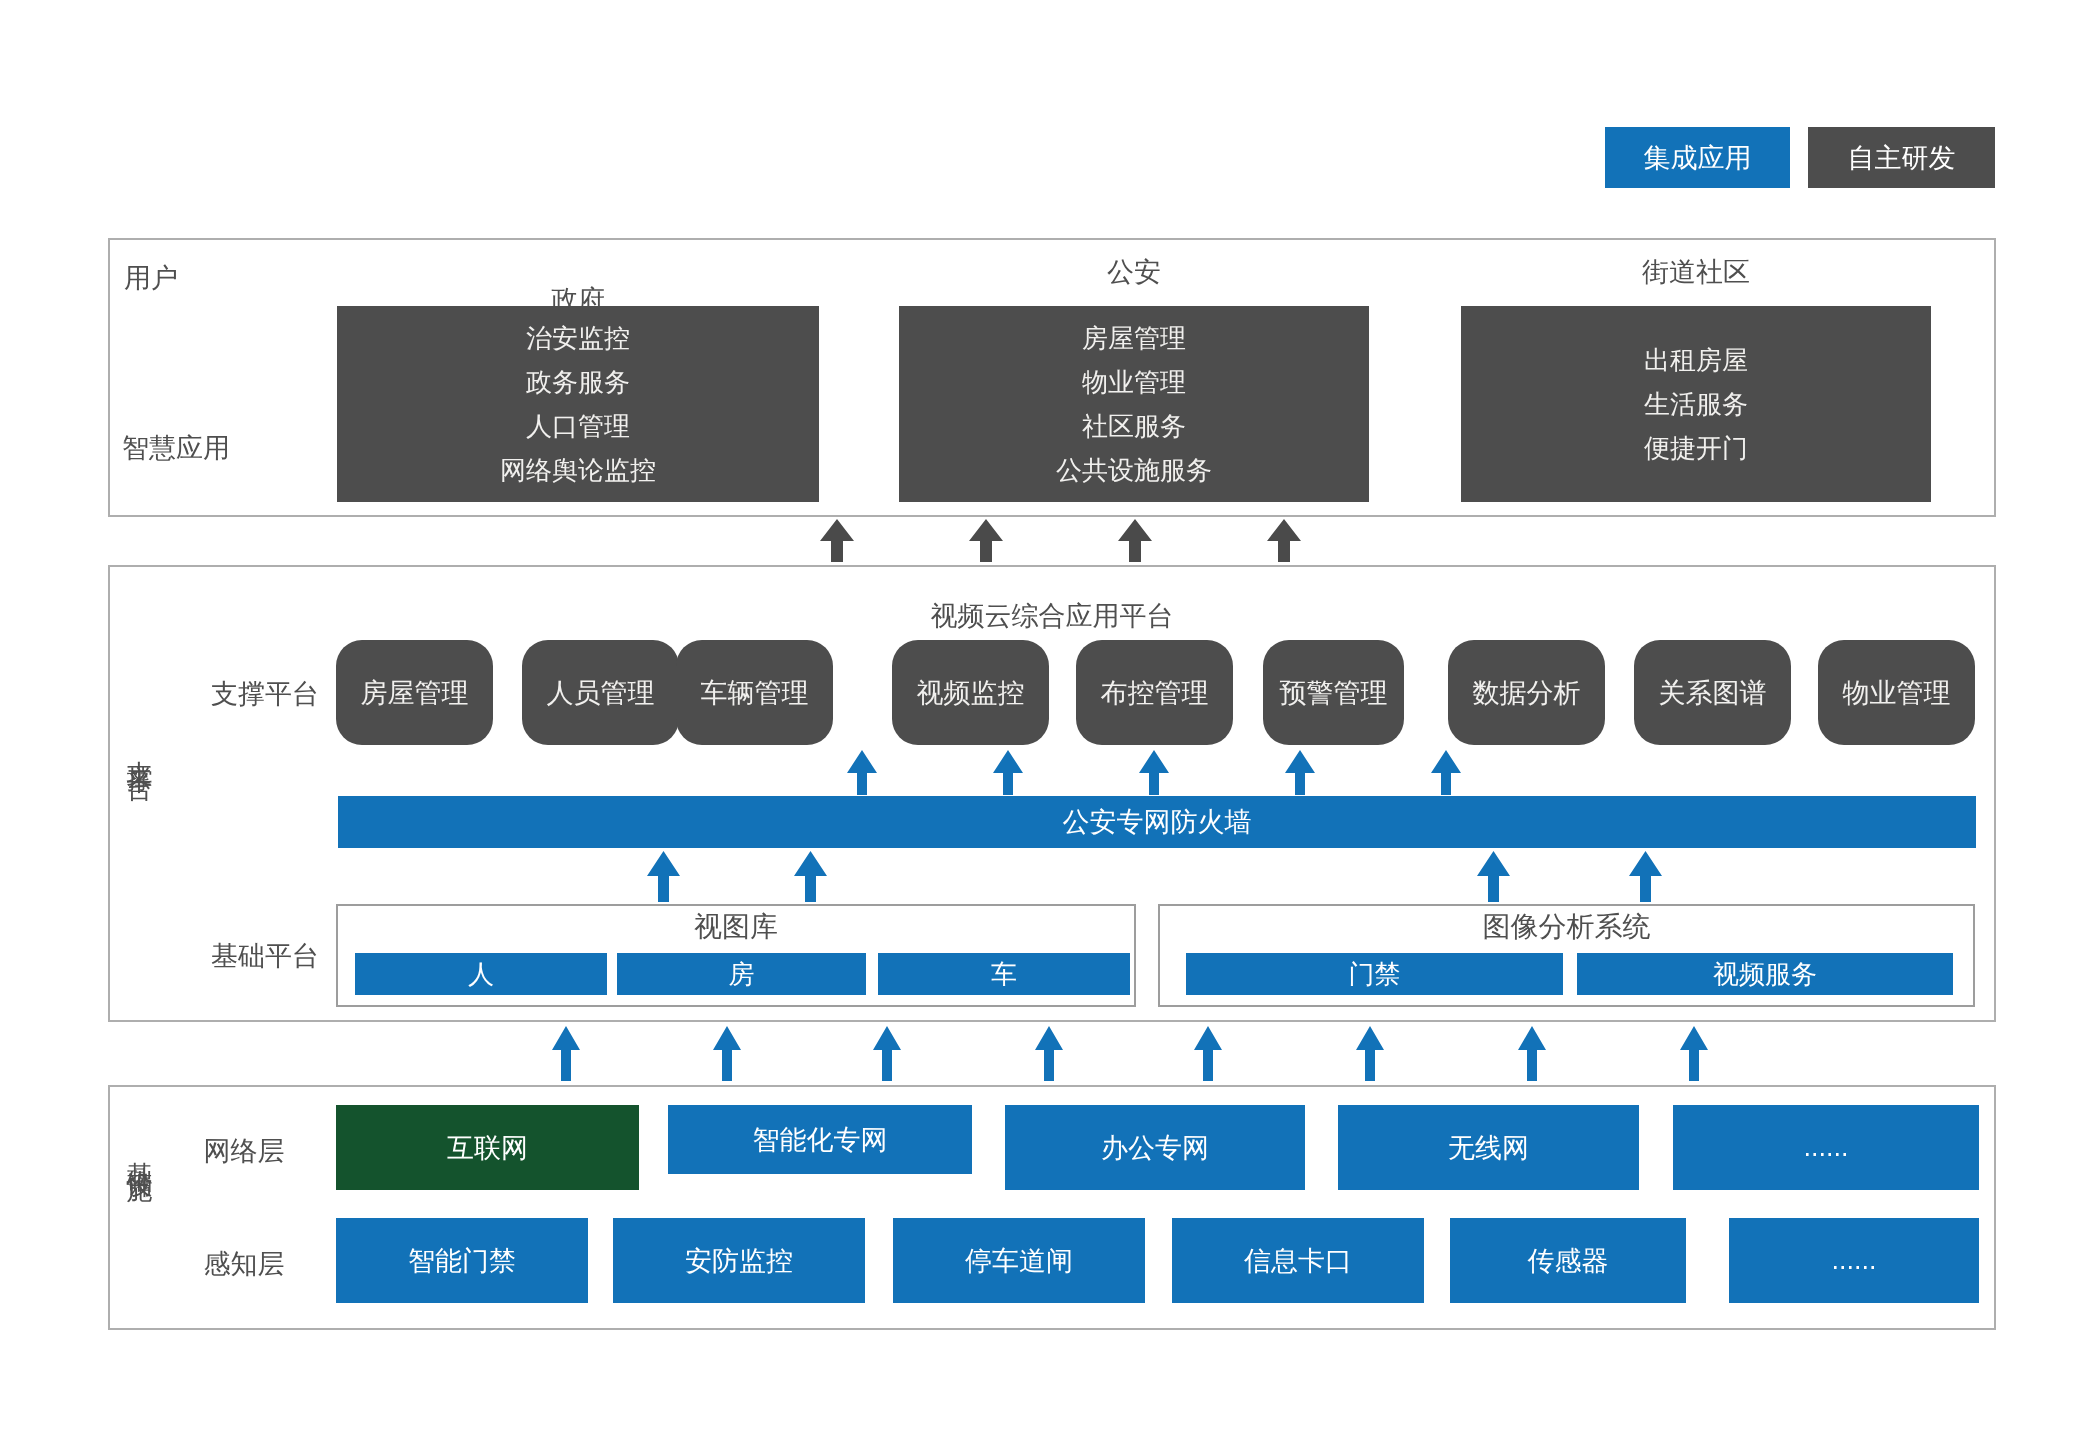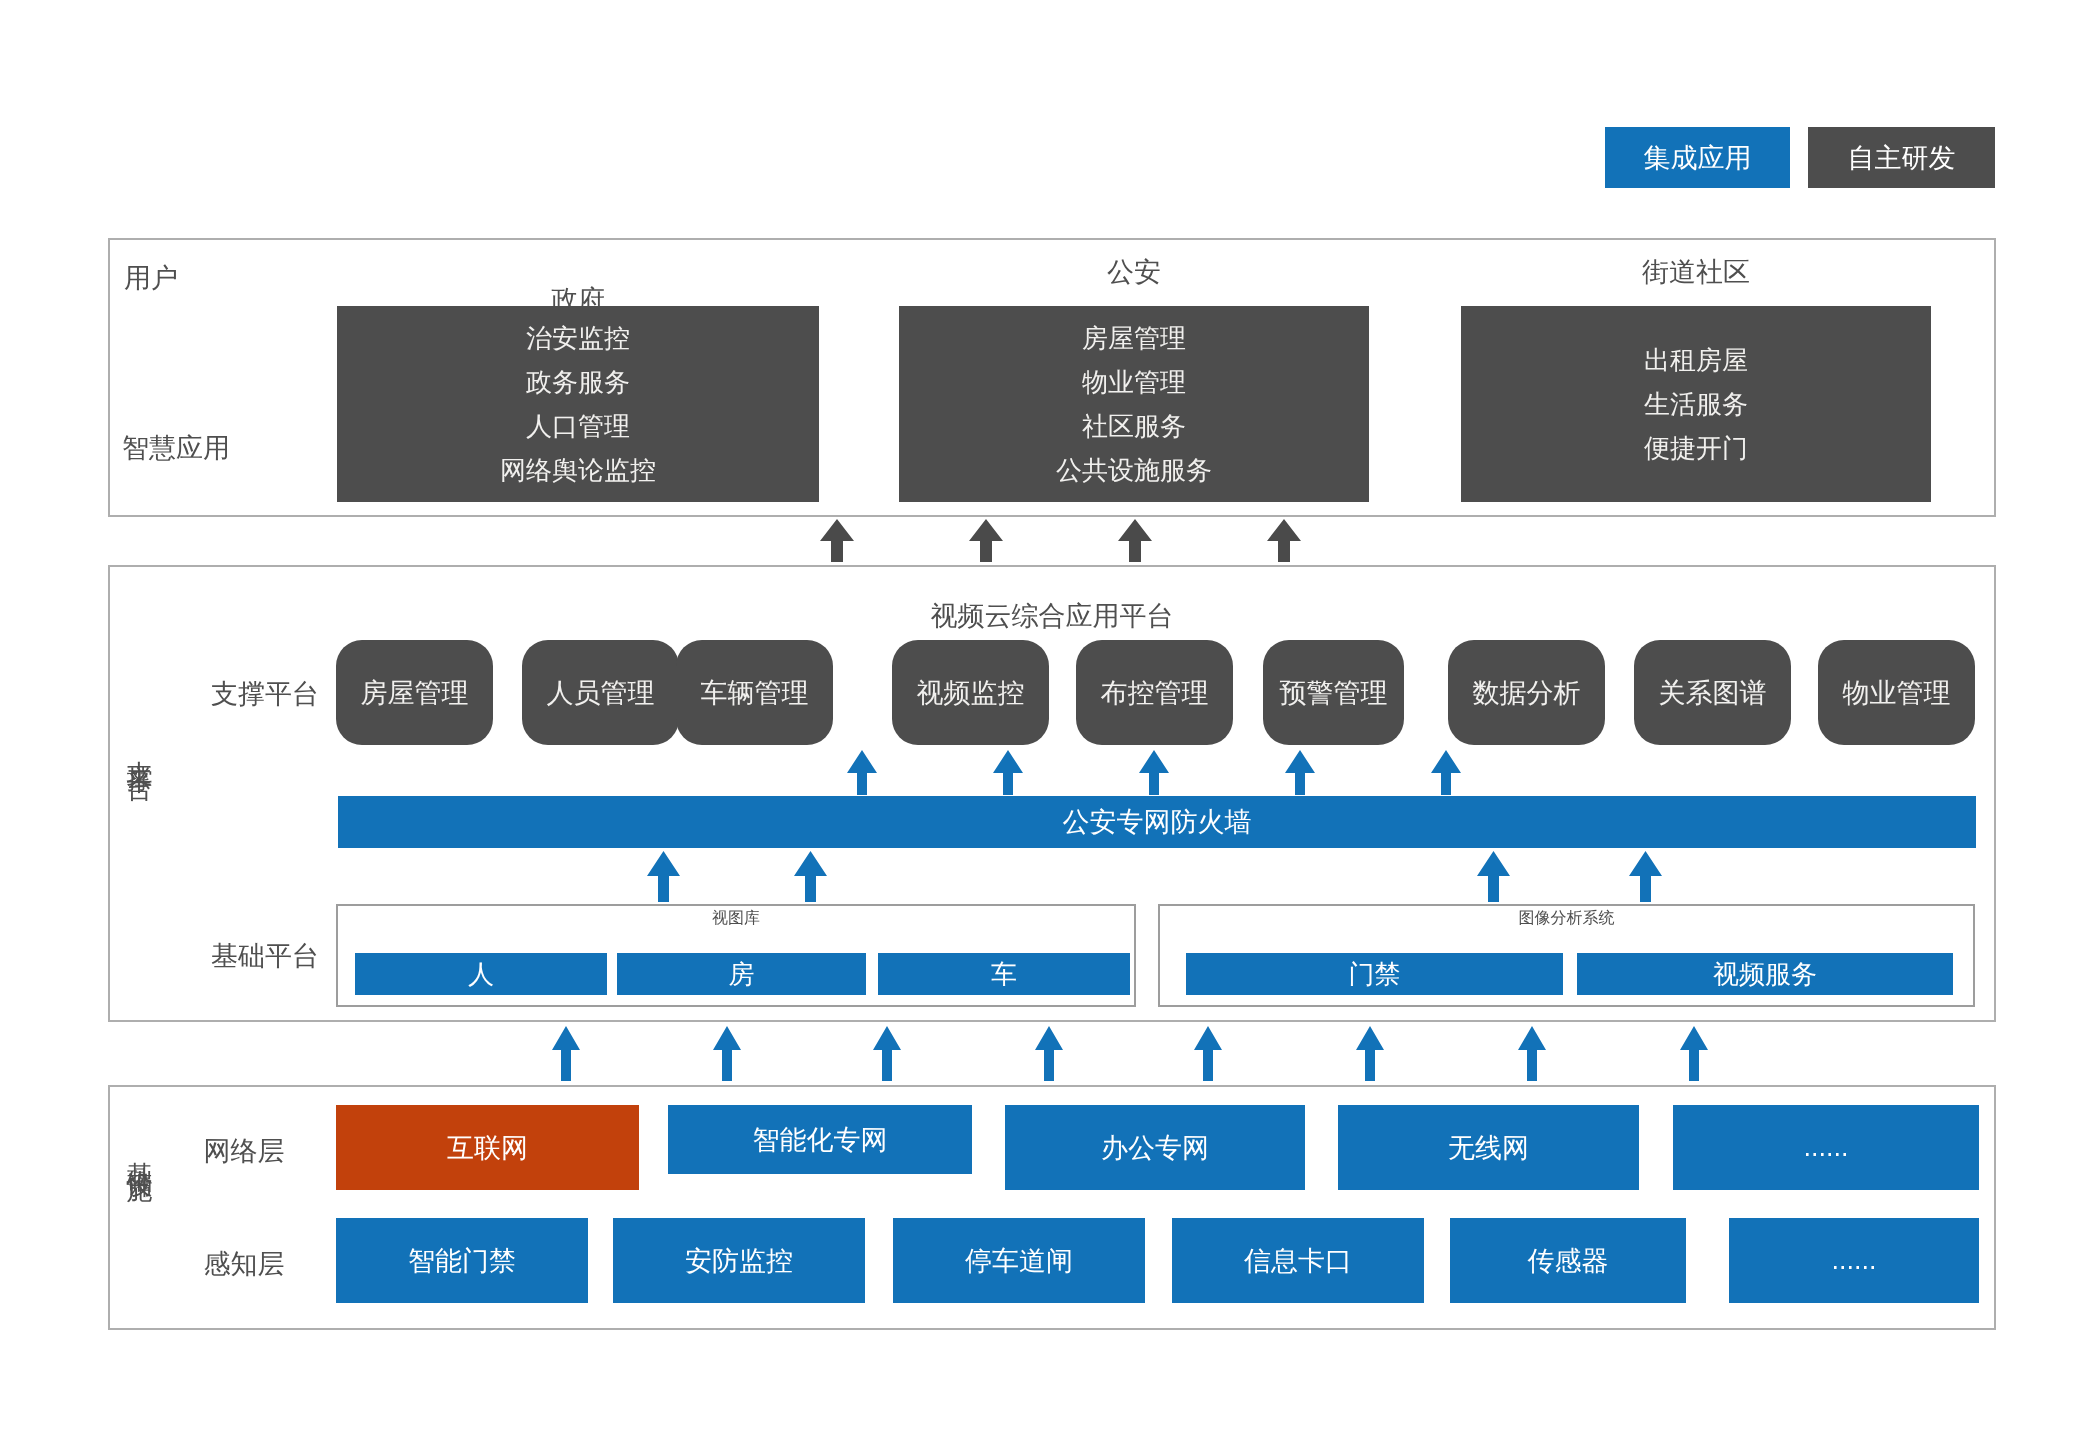--- a/index.html
+++ b/index.html
@@ -13,21 +13,21 @@
   .gray-label{color:#4f4f4f;font-size:27px;white-space:nowrap;}
   .v-label{writing-mode:vertical-rl;text-orientation:upright;letter-spacing:5px;
            color:#4f4f4f;font-size:26px;line-height:26px;}
   .col-title{color:#4f4f4f;font-size:27px;text-align:center;}
   .dark-box{background:#4d4d4d;color:#f1f0ee;font-size:26px;
             display:flex;flex-direction:column;align-items:center;justify-content:center;}
   .dark-box .app-line{line-height:44px;white-space:nowrap;}
   .module{background:#4d4d4d;border-radius:26px;color:#f1f0ee;font-size:27px;white-space:nowrap;}
   .fw-bar{color:#ffffff;font-size:27px;}
   .group{border:2px solid #9d9d9d;background:#fff;}
-  .group-title{color:#4f4f4f;font-size:16px;text-align:center;}
+  .group-title{color:#4f4f4f;font-size:28px;text-align:center;}
   .bar{color:#ffffff;font-size:26px;white-space:nowrap;}
   .infra-box{color:#ffffff;font-size:27px;white-space:nowrap;}
   .arrow{line-height:0;}
 </style>
 </head>
 <body>
 
 <div id="canvas">
 
   <div class="abs legend-item" style="left:1605px;top:127px;width:185px;height:61px;background:#1272b8;">集成应用</div>
@@ -85,21 +85,21 @@
       <div class="abs group" style="left:1158px;top:904px;width:817px;height:103px;"></div>
       <div class="abs group-title" style="left:1158px;top:908px;width:817px;">图像分析系统</div>
       <div class="abs bar flexc" style="left:1186px;top:953px;width:377px;height:42px;background:#1272b8;">门禁</div>
       <div class="abs bar flexc" style="left:1577px;top:953px;width:376px;height:42px;background:#1272b8;">视频服务</div>
     </div>
 
   <div class="abs sec" style="left:108px;top:1085px;width:1888px;height:245px;"></div>
   <div class="abs v-label" style="left:127px;top:1141px;">基础设施</div>
   <div id="infra-rows">
       <div class="abs gray-label" style="left:184px;top:1133px;width:120px;text-align:center;">网络层</div>
-      <div class="abs infra-box flexc" style="left:336px;top:1105px;width:303px;height:85px;background:#c2410c;">互联网</div>
+      <div class="abs infra-box flexc" style="left:336px;top:1105px;width:303px;height:85px;background:#14532d;">互联网</div>
       <div class="abs infra-box flexc" style="left:668px;top:1105px;width:304px;height:69px;background:#1272b8;">智能化专网</div>
       <div class="abs infra-box flexc" style="left:1005px;top:1105px;width:300px;height:85px;background:#1272b8;">办公专网</div>
       <div class="abs infra-box flexc" style="left:1338px;top:1105px;width:301px;height:85px;background:#1272b8;">无线网</div>
       <div class="abs infra-box flexc" style="left:1673px;top:1105px;width:306px;height:85px;background:#1272b8;">......</div>
       <div class="abs gray-label" style="left:184px;top:1246px;width:120px;text-align:center;">感知层</div>
       <div class="abs infra-box flexc" style="left:336px;top:1218px;width:252px;height:85px;background:#1272b8;">智能门禁</div>
       <div class="abs infra-box flexc" style="left:613px;top:1218px;width:252px;height:85px;background:#1272b8;">安防监控</div>
       <div class="abs infra-box flexc" style="left:893px;top:1218px;width:252px;height:85px;background:#1272b8;">停车道闸</div>
       <div class="abs infra-box flexc" style="left:1172px;top:1218px;width:252px;height:85px;background:#1272b8;">信息卡口</div>
       <div class="abs infra-box flexc" style="left:1450px;top:1218px;width:236px;height:85px;background:#1272b8;">传感器</div>

